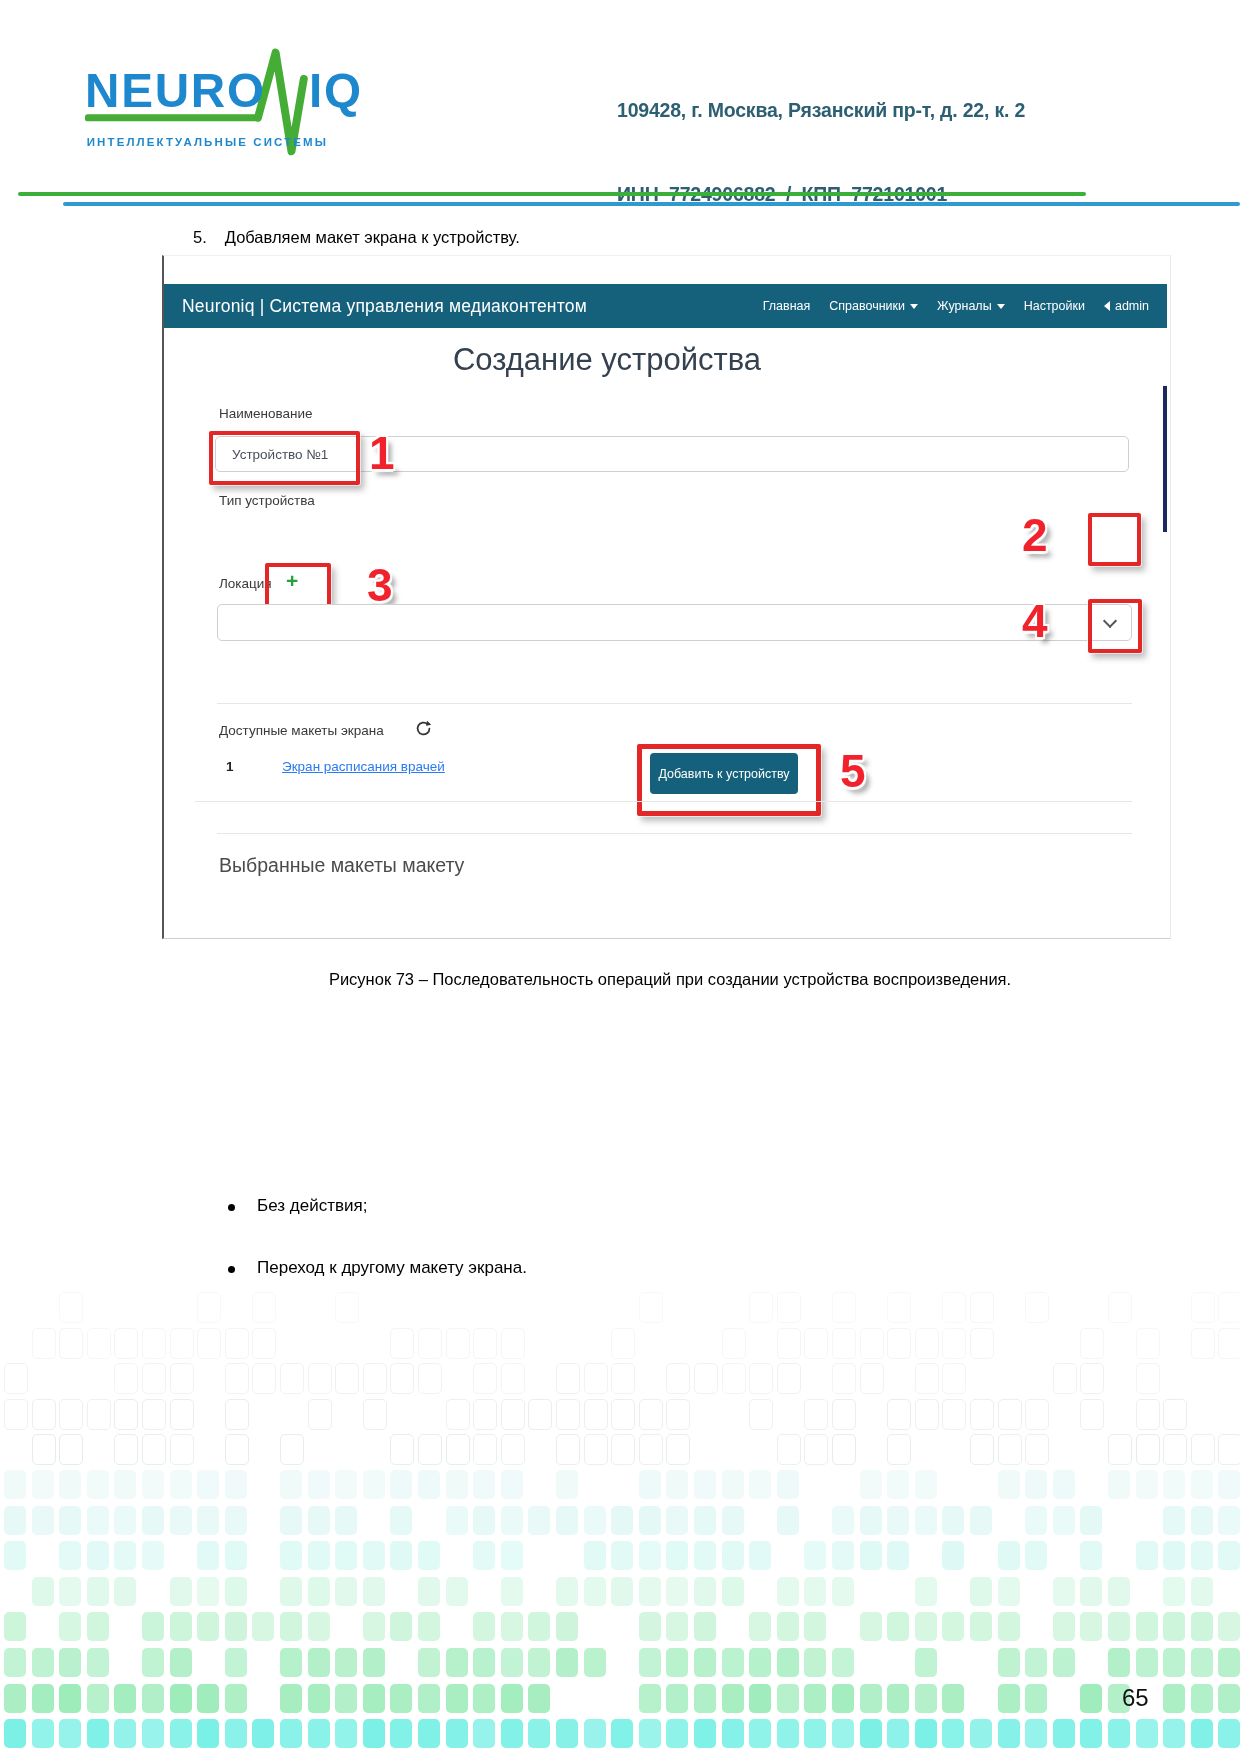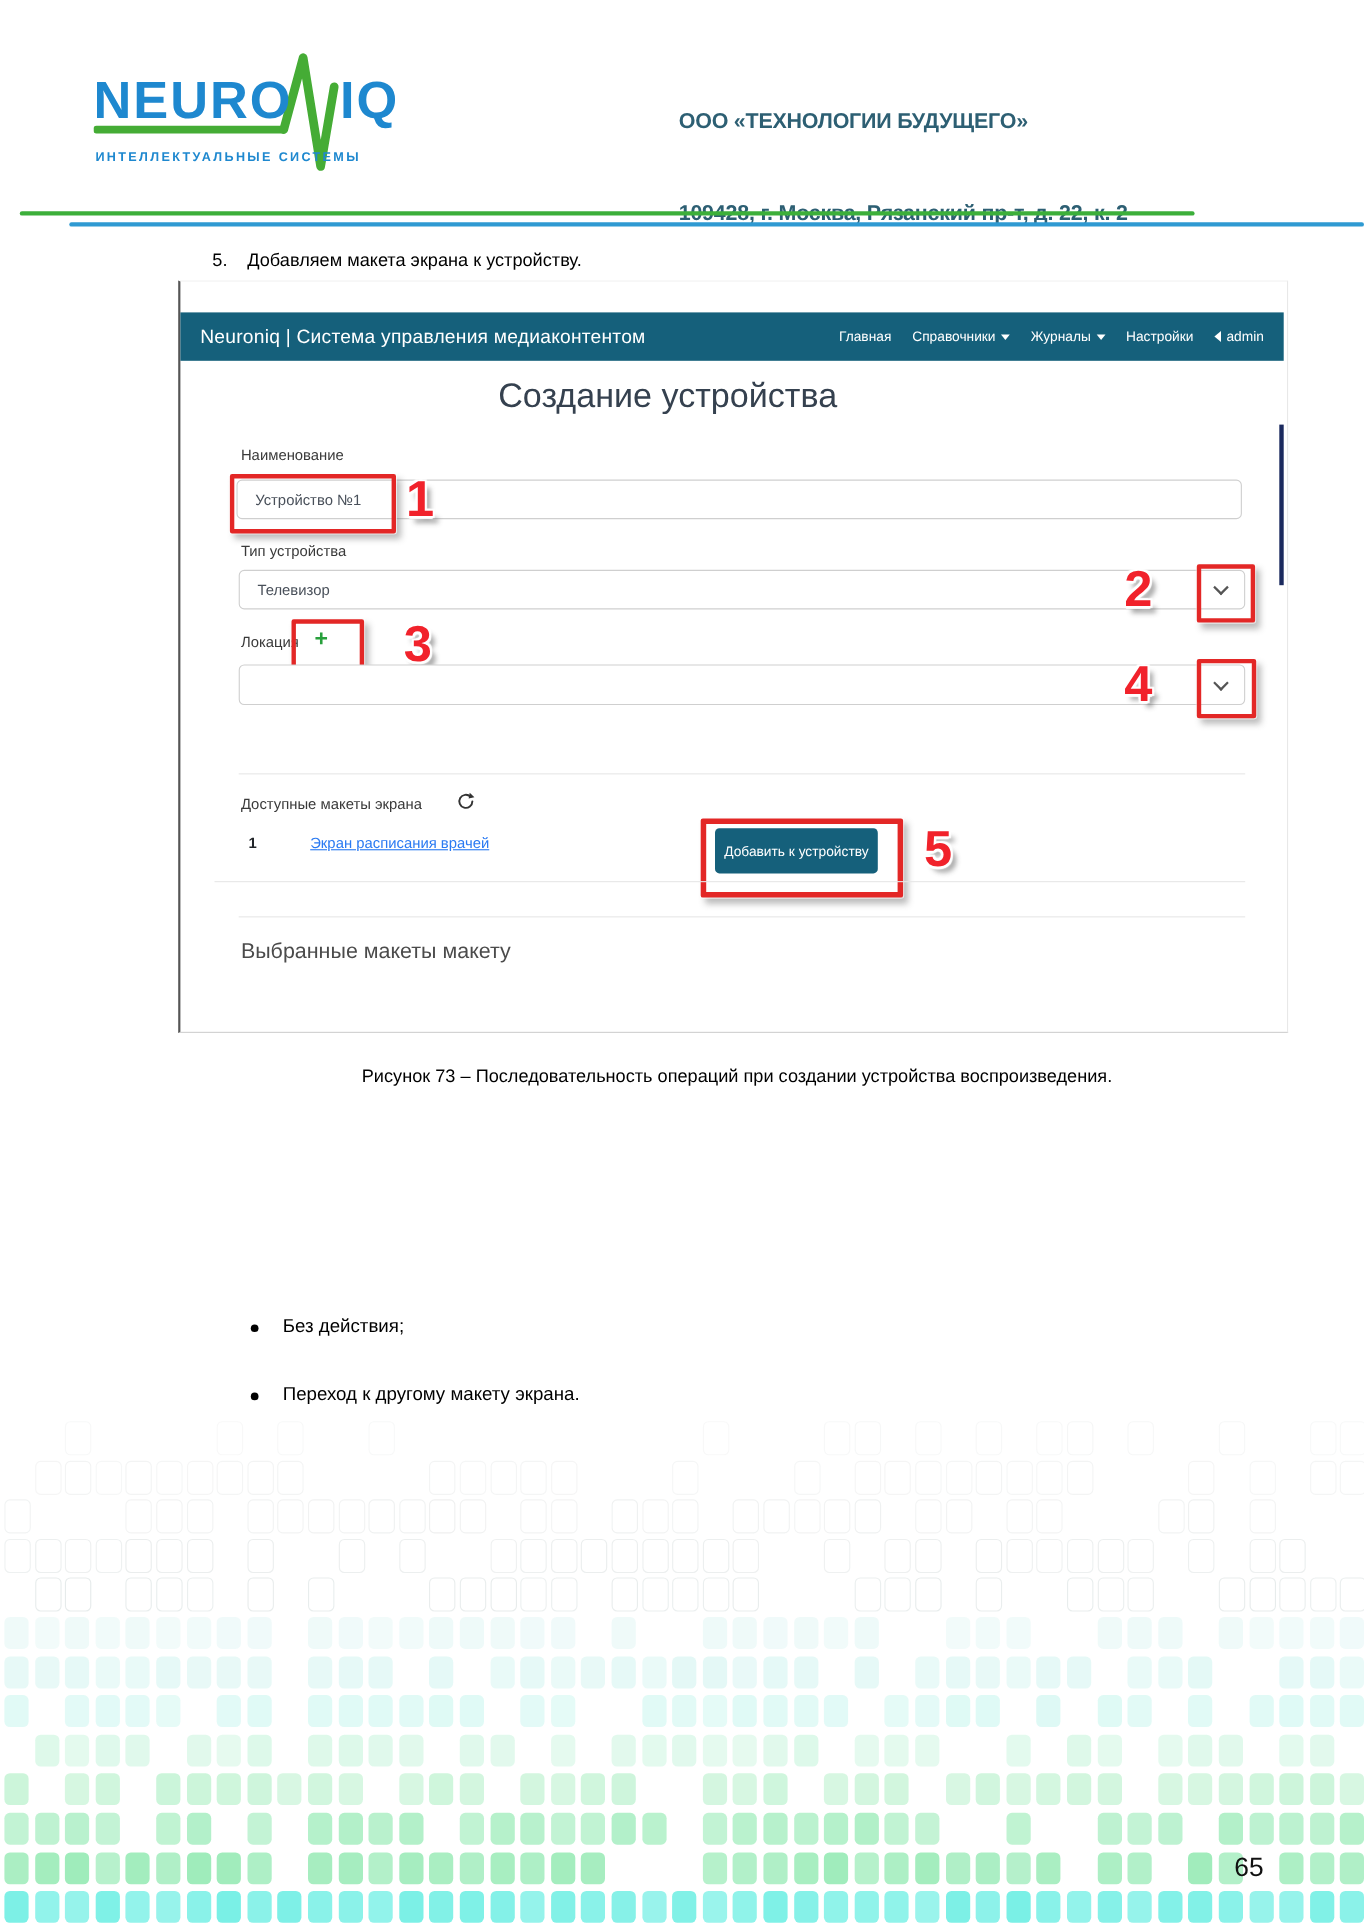--- a/index.html
+++ b/index.html
@@ -52,31 +52,30 @@
     <svg width="300" height="130" viewBox="0 0 340 130">
       <rect x="0" y="80" width="198" height="8" rx="3" fill="#45ac35"></rect>
       <polyline points="196,84 216,10 234,122 248,40" fill="none" stroke="#45ac35" stroke-width="9" stroke-linecap="round" stroke-linejoin="round"></polyline>
       <text x="0" y="72" font-family="Liberation Sans, sans-serif" font-size="54" font-weight="700" letter-spacing="2" fill="#1e88cf">NEURO</text>
       <text x="254" y="72" font-family="Liberation Sans, sans-serif" font-size="54" font-weight="700" letter-spacing="2" fill="#1e88cf">IQ</text>
       <text x="2" y="116" font-family="Liberation Sans, sans-serif" font-size="13" font-weight="700" letter-spacing="2.4" fill="#1e88cf">ИНТЕЛЛЕКТУАЛЬНЫЕ СИСТЕМЫ</text>
     </svg>
   </div>
 
   <div class="abs company" style="left:617px;top:40px;">
-    <div>ООО «ТЕХНОЛОГИИ БУДУЩЕГО»</div>
     <div>109428, г. Москва, Рязанский пр-т, д. 22, к. 2</div>
     <div>ИНН  7724906882  /  КПП  772101001</div>
     <div>+7 (495) 414 33 48    info@neuroniq.ru</div>
   </div>
 
   <div class="abs rule-green" style="left:18px;top:192px;width:1068px;"></div>
   <div class="abs rule-blue" style="left:63px;top:202px;width:1177px;"></div>
 
   <div class="abs step" style="left:193px;top:228px;">
-    <span>5.</span><span style="display:inline-block;width:18px;"></span><span>Добавляем макета экрана к устройству.</span>
+    <span>5.</span><span style="display:inline-block;width:18px;"></span><span>Добавляем макет экрана к устройству.</span>
   </div>
 
   <div class="abs figure" style="left:162px;top:255px;width:1006px;height:682px;">
 
     <div class="abs navbar" style="left:0;top:28px;width:1003px;height:44px;">
       <div class="brand">Neuroniq | Система управления медиаконтентом</div>
       <div class="navlinks">
         <div class="navitem">
             <span>Главная</span>
           </div>
@@ -101,24 +100,20 @@
     <div class="abs app-title" style="left:123px;top:86px;width:640px;">Создание устройства</div>
 
     <div class="abs flabel" style="left:55px;top:150px;">Наименование</div>
     <div class="abs field" style="left:51px;top:180px;width:914px;height:36px;">
       <span>Устройство №1</span>
     </div>
     <div class="abs redbox" style="left:45px;top:175px;width:143px;height:46px;"></div>
     <div class="abs rednum" style="left:205px;top:174px;">1</div>
 
     <div class="abs flabel" style="left:55px;top:237px;">Тип устройства</div>
-    <div class="abs field" style="left:53px;top:262px;width:915px;height:36px;">
-      <span>Телевизор</span>
-      <span class="chev" style="margin-left:auto;"></span>
-    </div>
     <div class="abs redbox" style="left:924px;top:257px;width:45px;height:45px;"></div>
     <div class="abs rednum" style="left:858px;top:256px;">2</div>
 
     <div class="abs flabel" style="left:55px;top:320px;">Локация</div>
     <div class="abs green-plus" style="left:122px;top:314px;">+</div>
     <div class="abs redbox" style="left:101px;top:307px;width:58px;height:41px;"></div>
     <div class="abs rednum" style="left:203px;top:306px;">3</div>
 
     <div class="abs field" style="left:53px;top:348px;width:915px;height:37px;">
       <span></span>

